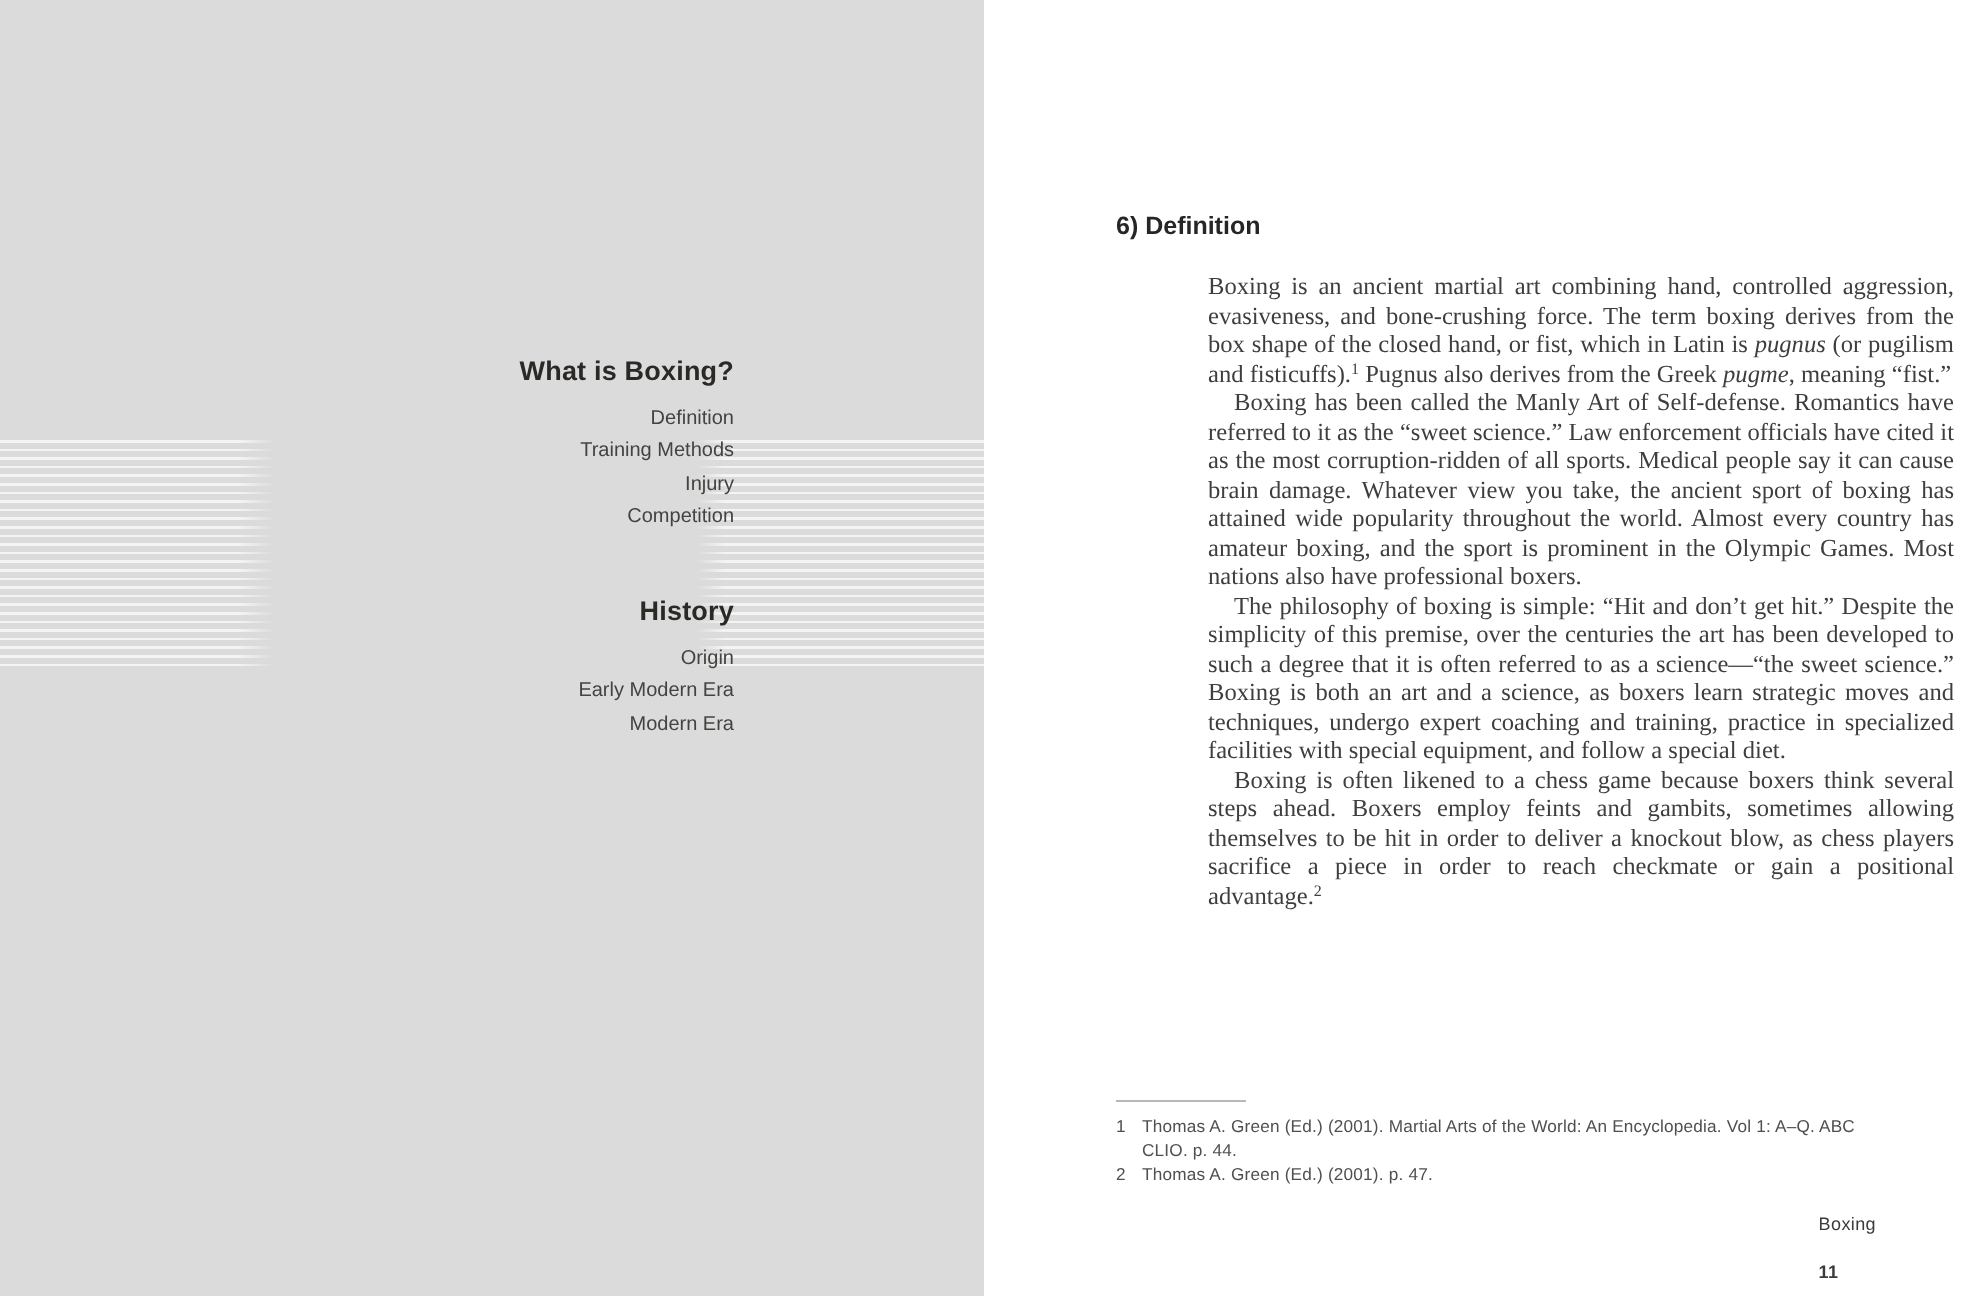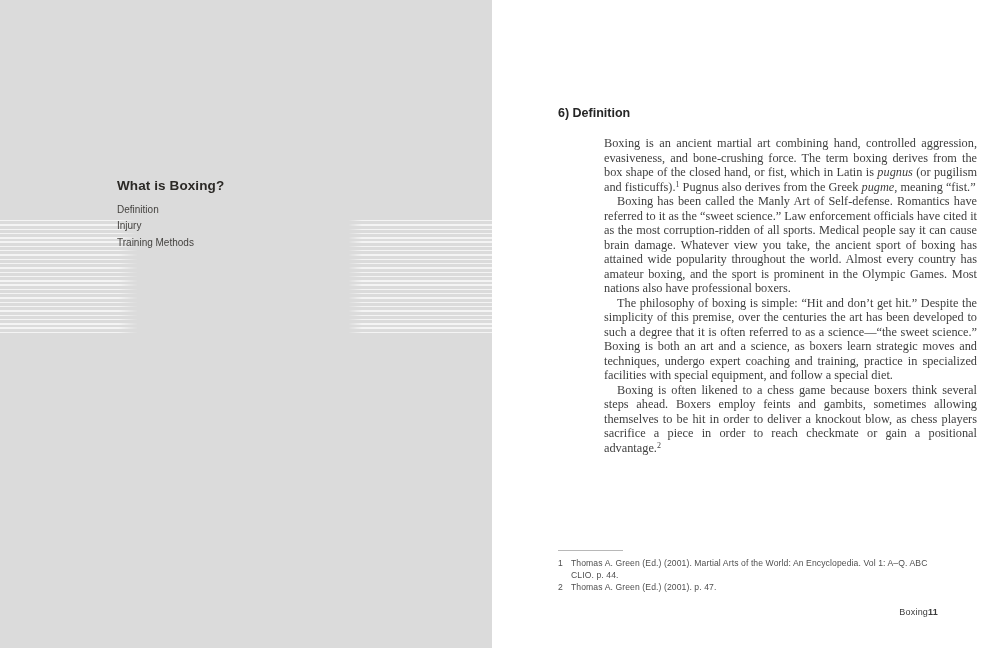--- a/index.html
+++ b/index.html
@@ -25,21 +25,21 @@
       rgba(255,255,255,0.7) 0px, rgba(255,255,255,0.7) 1.3px,
       rgba(255,255,255,0) 1.3px, rgba(255,255,255,0) 4.3px);
   }
   .stripes-left{left:0;width:138px;
     -webkit-mask-image:linear-gradient(to right,#000 86%,transparent);
     mask-image:linear-gradient(to right,#000 86%,transparent);}
   .stripes-right{left:348px;width:144px;
     -webkit-mask-image:linear-gradient(to left,#000 90%,transparent);
     mask-image:linear-gradient(to left,#000 90%,transparent);}
 
-  .toc{position:absolute;left:117px;top:178px;width:250px;text-align:left;}
+  .toc{position:absolute;left:117px;top:178px;width:250px;text-align:right;}
   .toc-heading{
     font-size:13.5px;line-height:16px;font-weight:700;color:#2b2926;
     margin:0 0 8px 0;letter-spacing:.1px;
   }
   .toc-item{font-size:10px;line-height:16.3px;color:#454340;}
   .toc-section-history{margin-top:31px;}
 
   
   .content-page{position:absolute;left:492px;top:0;width:491px;height:648px;background:var(--page-bg);}
   .page-title{
@@ -64,41 +64,48 @@
 
   .footnotes{position:absolute;left:66px;top:550px;width:390px;color:#4f4f4f;}
   .fn-rule{width:65px;height:1px;background:#b8b8b8;margin:0 0 6px 0;}
   .fn-row{display:flex;font-size:8.6px;line-height:12px;letter-spacing:.1px;}
   .fn-num{width:13px;flex:0 0 13px;}
   .fn-text{flex:1;}
 
   .page-footer{
     position:absolute;top:607px;right:45px;
     font-size:9px;line-height:11px;color:#3b3b3b;letter-spacing:.2px;
-    display:flex;align-items:baseline;
+    display:flex;align-items:baseline;gap:13px;flex-direction:column;
   }
   .page-footer .page-number{font-weight:700;}
 </style>
 </head>
 <body>
 
 <div class="stage">
 
   <aside class="toc-page">
     <div class="stripes stripes-left"></div>
     <div class="stripes stripes-right"></div>
 
     <nav class="toc">
       <div class="toc-section">
         <h2 class="toc-heading">What is Boxing?</h2>
         <div class="toc-item">Definition</div>
+        <div class="toc-item">Training Methods</div>
         <div class="toc-item">Injury</div>
-        <div class="toc-item">Training Methods</div>
+        <div class="toc-item">Competition</div>
       </div>
 
+      <div class="toc-section toc-section-history">
+        <h2 class="toc-heading">History</h2>
+        <div class="toc-item">Origin</div>
+        <div class="toc-item">Early Modern Era</div>
+        <div class="toc-item">Modern Era</div>
+      </div>
     </nav>
   </aside>
 
   <main class="content-page">
     <h3 class="section-heading">6) Definition</h3>
 
     <article class="body-text">
       <p><span>Boxing is an ancient martial art combining hand, controlled aggression, evasiveness, and bone-crushing force. The term boxing derives from the box shape of the closed hand, or fist, which in Latin is </span><span class="em">pugnus</span><span> (or pugilism and fisticuffs).</span><sup>1</sup><span> Pugnus also derives from the Greek </span><span class="em">pugme</span><span>, meaning “fist.”</span></p>
       <p class="indent"><span>Boxing has been called the Manly Art of Self-defense. Romantics have referred to it as the “sweet science.” Law enforcement officials have cited it as the most corruption-ridden of all sports. Medical people say it can cause brain damage. Whatever view you take, the ancient sport of boxing has attained wide popularity throughout the world. Almost every country has amateur boxing, and the sport is prominent in the Olympic Games. Most nations also have professional boxers.</span></p>
       <p class="indent"><span>The philosophy of boxing is simple: “Hit and don’t get hit.” Despite the simplicity of this premise, over the centuries the art has been developed to such a degree that it is often referred to as a science—“the sweet science.” Boxing is both an art and a science, as boxers learn strategic moves and techniques, undergo expert coaching and training, practice in specialized facilities with special equipment, and follow a special diet.</span></p>

